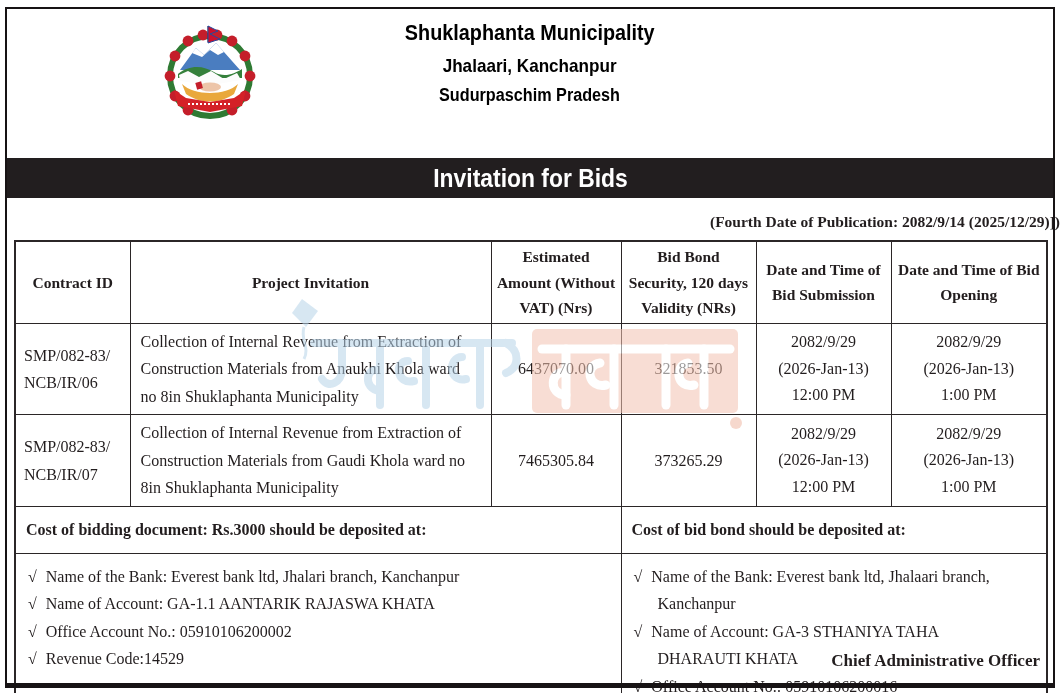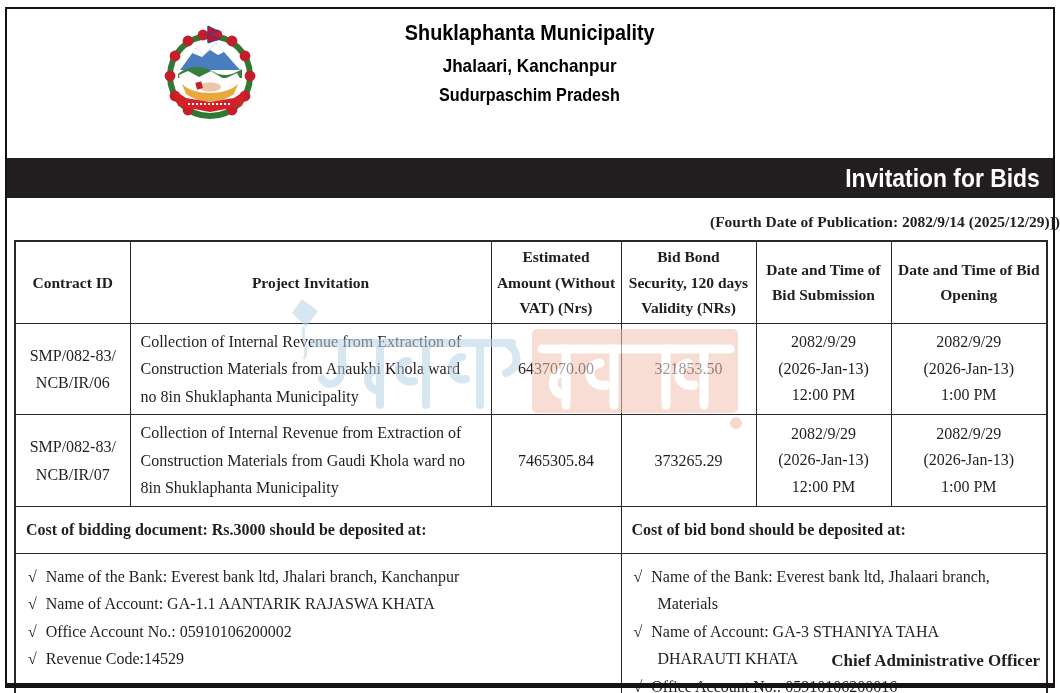--- a/index.html
+++ b/index.html
@@ -20,21 +20,21 @@
   .hdr .ln{white-space:nowrap;}
   .hdr .sq{display:inline-block;transform:scaleX(.9);transform-origin:center;}
   .h-muni{font-size:22px;margin-top:2px;}
   .h-office{font-size:31px;margin-top:3px;}
   .h-office .sq{transform:scaleX(.84);}
   .h-place{font-size:19px;margin-top:9px;}
   .h-prov{font-size:18px;margin-top:8px;}
   
   .bar{
     position:absolute;left:7px;right:7px;top:158px;height:40px;background:#221e1f;
-    display:flex;align-items:center;justify-content:flex-end;z-index:1;
+    display:flex;align-items:center;justify-content:center;z-index:1;
   }
   .bar span{
     color:#fff;font-family:"Liberation Sans",sans-serif;font-weight:bold;font-size:26px;
     display:inline-block;transform:scaleX(.88);
   }
   .publine{
     position:absolute;left:0;right:0;top:213px;text-align:right;
     font-weight:bold;font-size:15.5px;
   }
   
@@ -42,21 +42,21 @@
     position:absolute;left:14px;top:240px;width:1032px;
     border-collapse:collapse;table-layout:fixed;font-size:16px;
     border:2px solid #2b2627;background:#fff;
   }
   table.main th,table.main td{border:1.5px solid #2b2627;overflow:hidden;}
   table.main th{font-weight:bold;text-align:center;padding:2px 5px;font-size:15.5px;line-height:1.65;}
   tr.r-head{height:82px;}
   tr.r-body{height:78px;}
   tr.r-dep{height:47px;}
   tr.r-bank{height:118px;}
-  td.cid{padding:4px 8px;line-height:1.7;text-align:center;}
+  td.cid{padding:4px 8px;line-height:1.7;text-align:left;}
   td.desc{padding:4px 12px 4px 10px;line-height:1.72;text-align:left;}
   td.num{text-align:center;}
   td.dt{text-align:center;line-height:1.65;}
   tr.r-dep td{font-weight:bold;padding:4px 10px;vertical-align:middle;}
   tr.r-bank td{vertical-align:top;padding:9px 10px 4px 12px;line-height:1.72;}
   .bl{padding-left:24px;text-indent:-24px;}
   .bl .chk{margin-right:9px;}
   .bl.cont{padding-left:24px;text-indent:0;}
   
   .wm{position:absolute;left:284px;top:293px;width:480px;height:140px;z-index:4;
@@ -179,21 +179,21 @@
 
     <tr class="r-bank">
       <td colspan="3">
         <div class="bl"><span class="chk">√</span><span>Name of the Bank: Everest bank ltd, Jhalari branch, Kanchanpur</span></div>
         <div class="bl"><span class="chk">√</span><span>Name of Account: GA-1.1 AANTARIK RAJASWA KHATA</span></div>
         <div class="bl"><span class="chk">√</span><span>Office Account No.: 05910106200002</span></div>
         <div class="bl"><span class="chk">√</span><span>Revenue Code:14529</span></div>
       </td>
       <td colspan="3">
         <div class="bl"><span class="chk">√</span><span>Name of the Bank: Everest bank ltd, Jhalaari branch,</span></div>
-        <div class="bl cont">Materials</div>
+        <div class="bl cont">Kanchanpur</div>
         <div class="bl"><span class="chk">√</span><span>Name of Account: GA-3 STHANIYA TAHA</span></div>
         <div class="bl cont">DHARAUTI KHATA</div>
         <div class="bl"><span class="chk">√</span><span>Office Account No.: 05910106200016</span></div>
       </td>
     </tr>
   </tbody>
 </table>
 
 <div class="wm">
   <svg viewBox="0 0 480 140" width="480" height="140">

